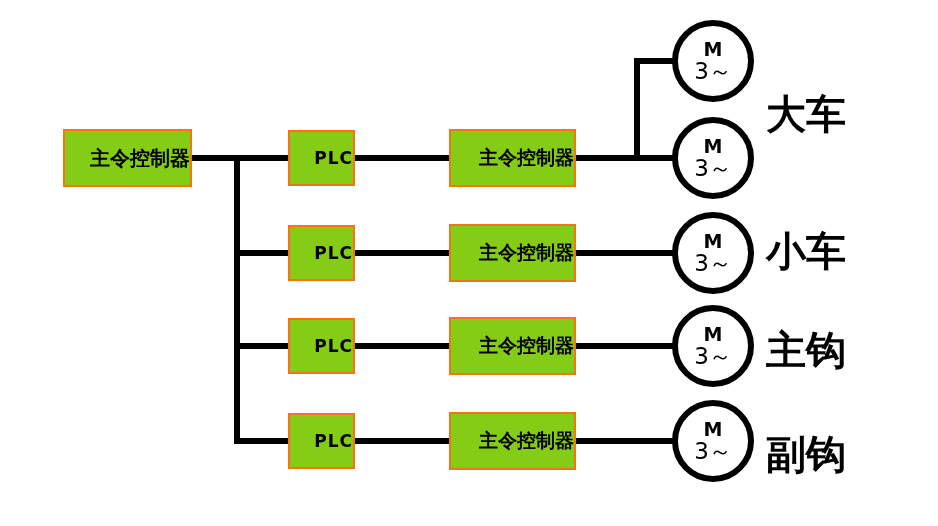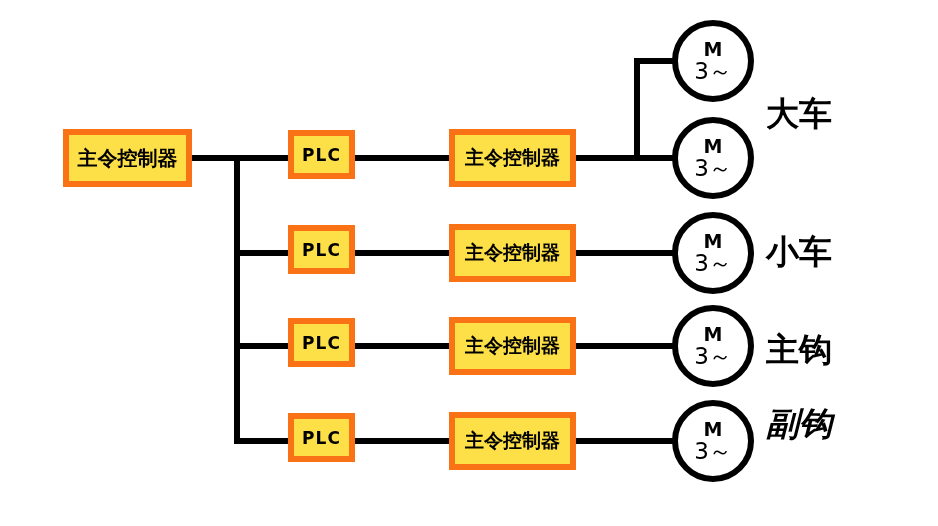--- a/index.html
+++ b/index.html
@@ -12,29 +12,29 @@
     width: 938px;
     height: 526px;
     background: #ffffff;
     font-family: "DejaVu Sans", "Liberation Sans", sans-serif;
     color: #000000;
     overflow: hidden;
   }
   .box {
     position: absolute;
     box-sizing: border-box;
-    border: 6px solid #f97316;
-    background: #fde047;
+    border: 2px solid #f97316;
+    background: #84cc16;
     display: flex;
     align-items: center;
-    justify-content: center;
+    justify-content: flex-end;
     font-weight: 700;
   }
   .box.master   { left: 63px;  top: 129px; width: 129px; height: 58px; font-size: 20px; }
-  .box.plc      { left: 288px; width: 67px;  height: 49px; font-size: 17px; letter-spacing: 1px; }
+  .box.plc      { left: 288px; width: 67px;  height: 56px; font-size: 17px; letter-spacing: 1px; }
   .box.ctrl     { left: 449px; width: 127px; height: 58px; font-size: 19px; }
 
   .line {
     position: absolute;
     background: #000000;
   }
   .hline { height: 6px; }
   .vline { width: 6px; }
 
   .motor {
@@ -57,21 +57,21 @@
     line-height: 20px;
   }
   .motor .m-phase {
     font-weight: 400;
     font-size: 23px;
     line-height: 24px;
   }
   .group-label {
     position: absolute;
     left: 766px;
-    font-size: 33px;
+    font-size: 40px;
     font-weight: 700;
     line-height: 30px;
     white-space: nowrap;
   }
 </style>
 </head>
 <body>
 
 <div class="canvas">
 
@@ -139,15 +139,15 @@
   </div>
   <div class="line hline" style="left:355px; top:438px; width:94px;"></div>
   <div class="box ctrl" style="top:412px;">
     <span>主令控制器</span>
   </div>
   <div class="line hline" style="left:576px; top:438px; width:98px;"></div>
   <div class="motor" style="top:400px;">
     <span class="m-letter">M</span>
     <span class="m-phase">3～</span>
   </div>
-  <div class="group-label" style="top:409px;font-style:italic;">副钩</div>
+  <div class="group-label" style="top:439px;">副钩</div>
 
 </div>
 
 </body></html>

